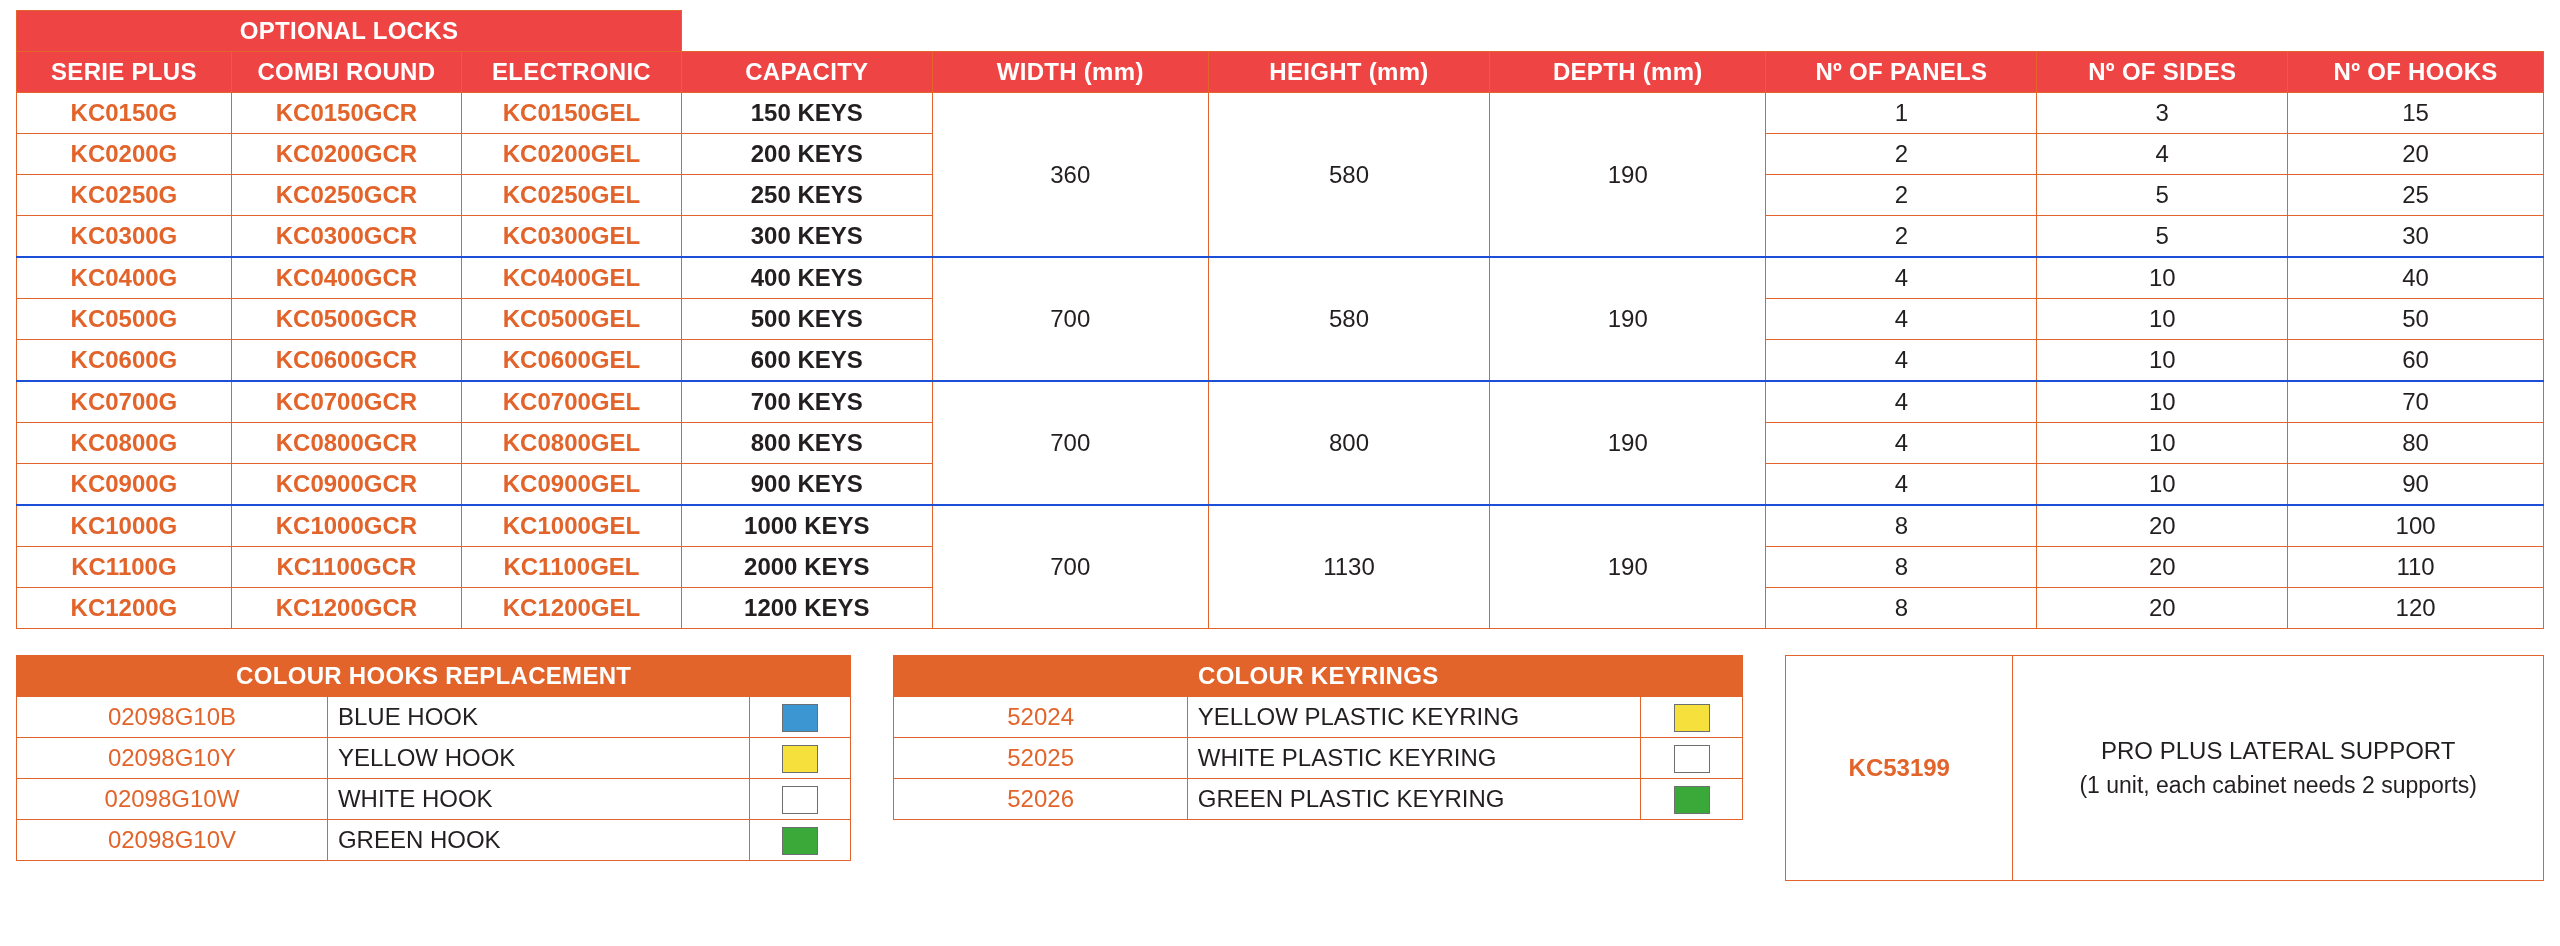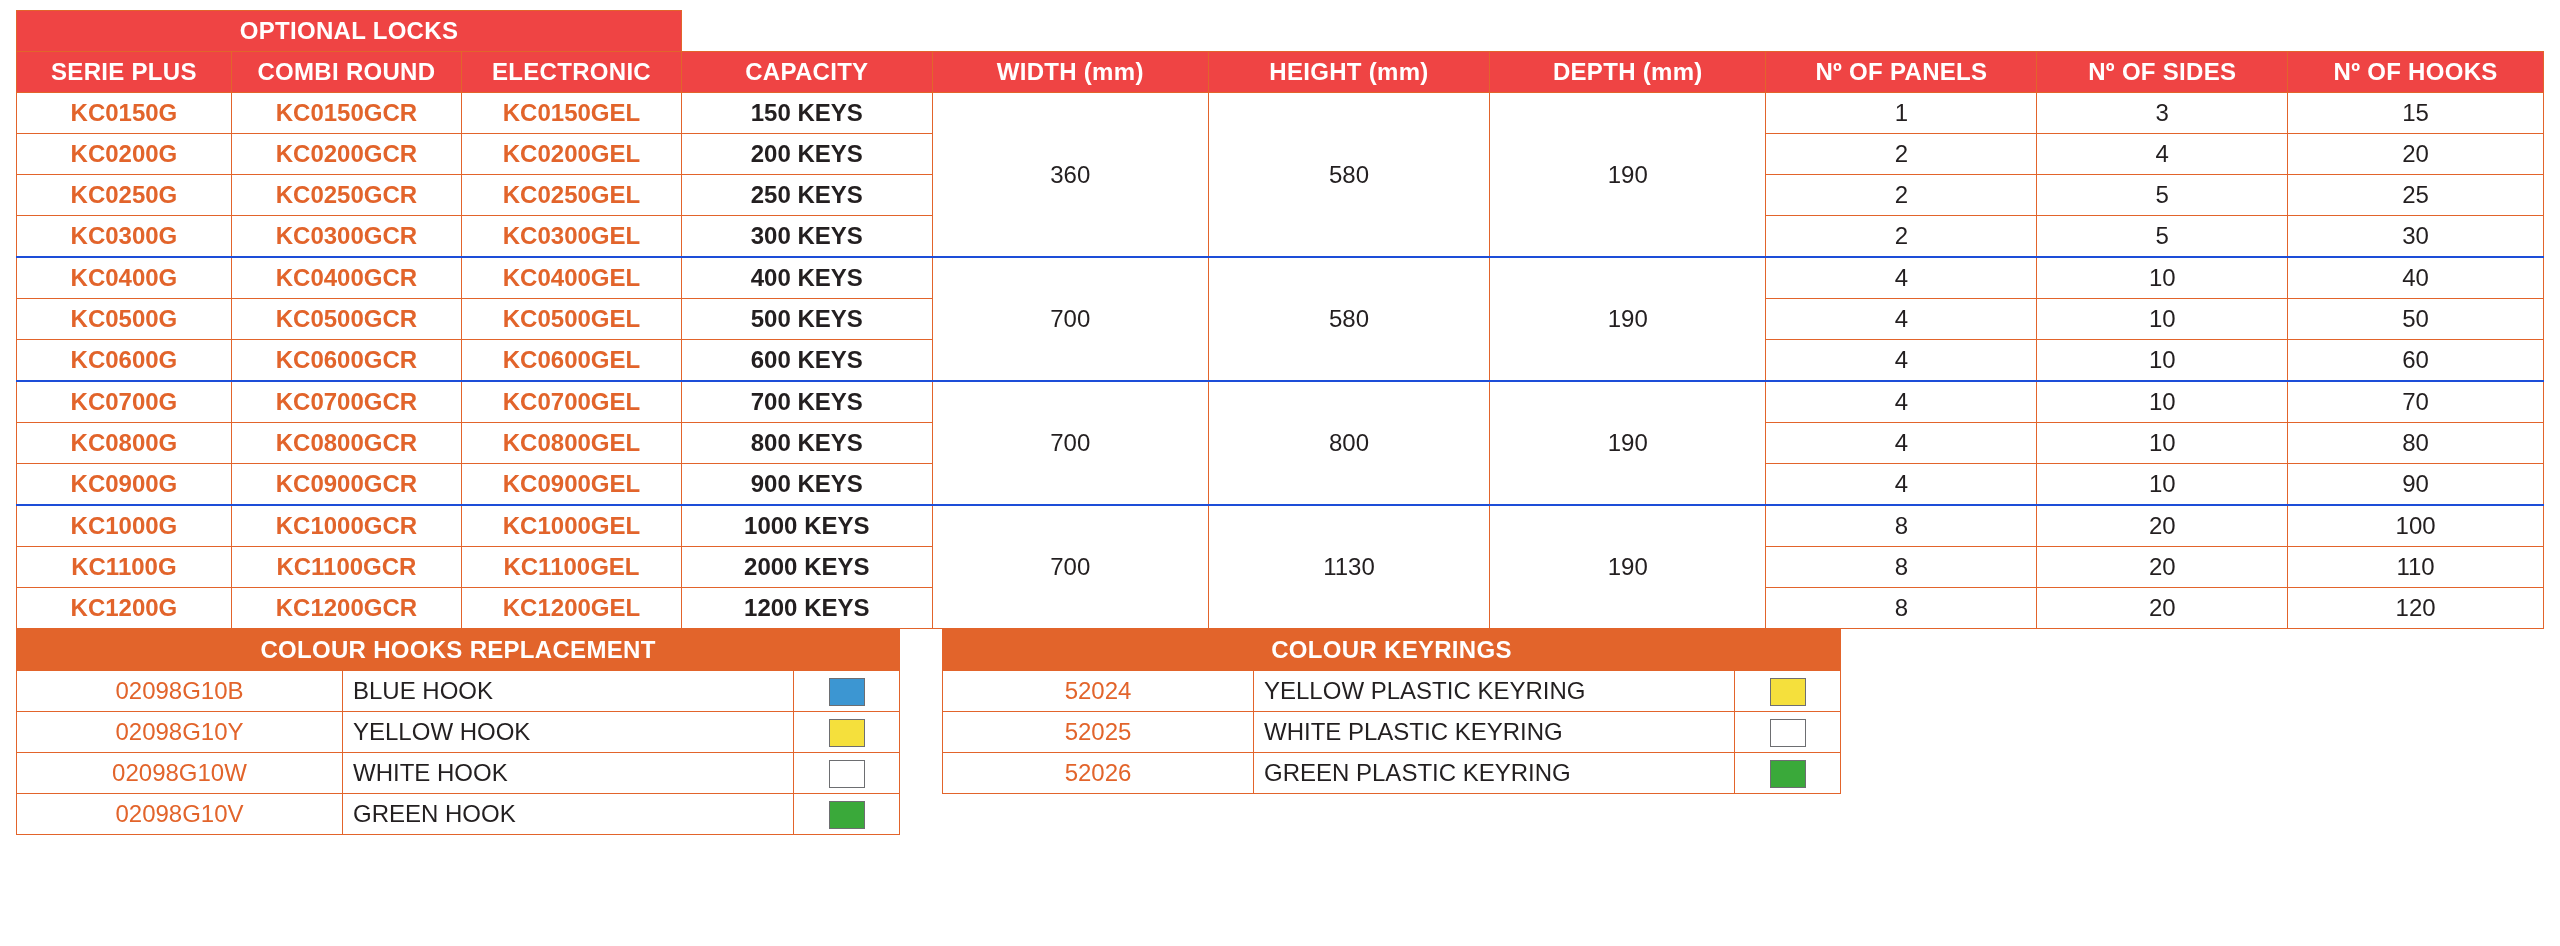--- a/index.html
+++ b/index.html
@@ -79,20 +79,21 @@
   .c4 { width: 245px; }
   .c5 { width: 270px; }
   .c6 { width: 275px; }
   .c7 { width: 270px; }
   .c8 { width: 265px; }
   .c9 { width: 245px; }
   .c10 { width: 250px; }
 
   
   .bottom {
+    margin-top: 26px;
     display: flex;
     align-items: flex-start;
     gap: 42px;
   }
   .sub-table {
     border-collapse: collapse;
     table-layout: fixed;
   }
   .sub-table td {
     border: 1px solid #e2642b;
@@ -389,15 +390,26 @@
           <td class="sub-swatch-cell"><span class="swatch" style="background:#ffffff"></span></td>
         </tr>
         <tr>
           <td class="sub-code">52026</td>
           <td class="sub-label">GREEN PLASTIC KEYRING</td>
           <td class="sub-swatch-cell"><span class="swatch" style="background:#3aa93a"></span></td>
         </tr>
       </tbody>
     </table>
 
+    <table class="support-table">
+      <tbody>
+        <tr>
+          <td class="support-code">KC53199</td>
+          <td class="support-desc">
+            <div>PRO PLUS LATERAL SUPPORT</div>
+            <div class="line2">(1 unit, each cabinet needs 2 supports)</div>
+          </td>
+        </tr>
+      </tbody>
+    </table>
 
   </div>
 </div>
 
 </body></html>

